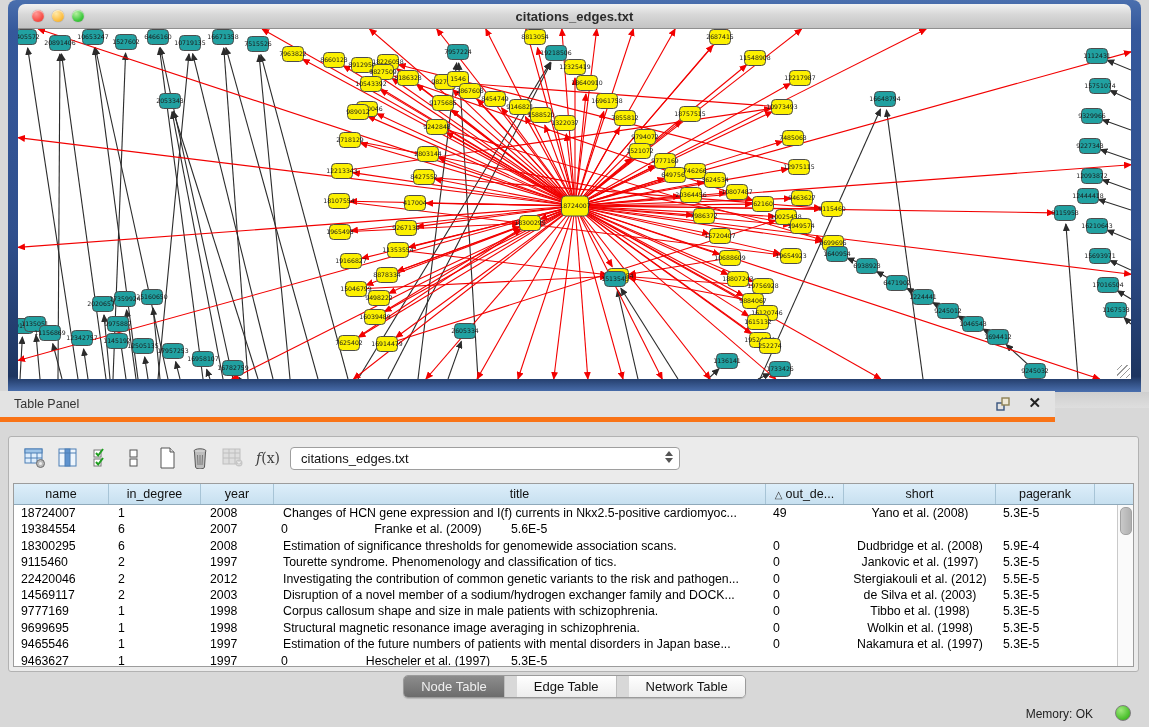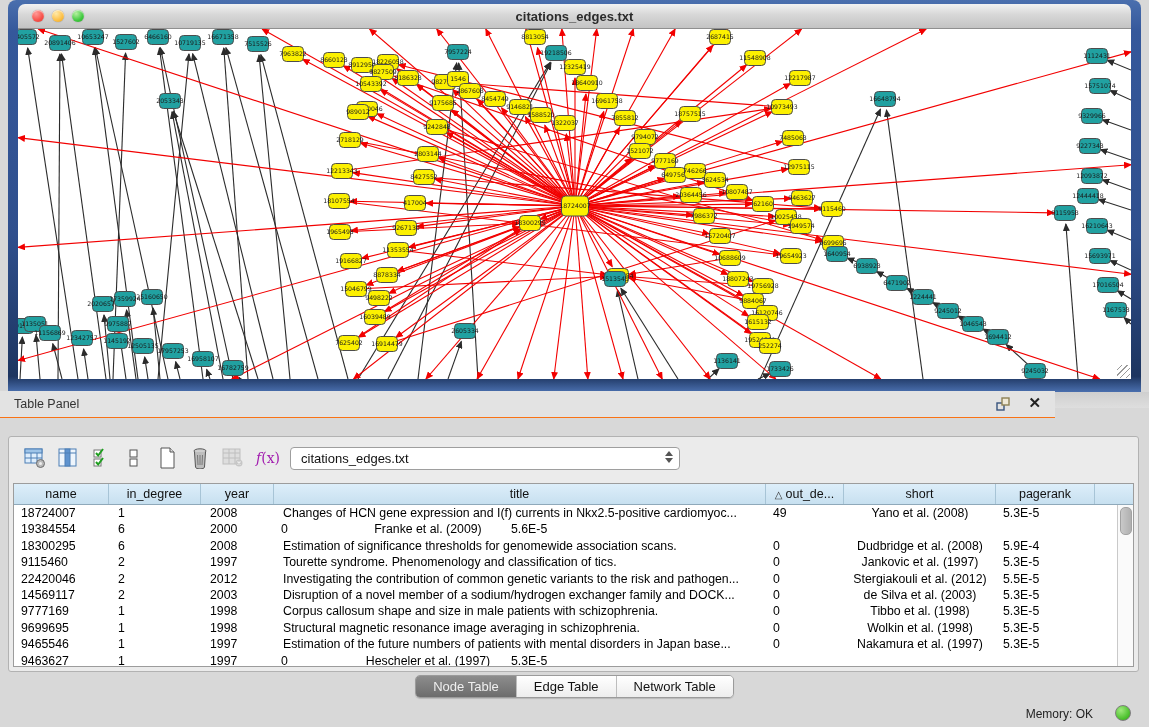--- a/index.html
+++ b/index.html
@@ -20,31 +20,31 @@
   .canvas{position:relative;width:1113px;height:350px;background:#ffffff;overflow:hidden;}
   .canvas svg{position:absolute;inset:0;}
   .resize-grip{position:absolute;right:1px;bottom:1px;width:13px;height:13px;
     background:repeating-linear-gradient(135deg,transparent 0 3px,#9a9a9a 3px 4px);}
 
   
   .splitter{position:absolute;left:0;top:392px;width:1149px;height:16px;background:linear-gradient(180deg,#cfcfcf,#dedede);}
   .grip-dot{position:absolute;left:573px;top:6px;width:5px;height:5px;background:#9a9a9a;border-radius:1px;transform:rotate(45deg);box-shadow:0 1px 0 #fff;}
 
   
-  .panel-header{position:absolute;left:0;top:391px;width:1055px;height:26px;background:#e3e3e3;border-bottom:1px solid #f97316;}
+  .panel-header{position:absolute;left:0;top:391px;width:1055px;height:26px;background:#e3e3e3;border-bottom:5px solid #f97316;}
   .panel-title{position:absolute;left:14px;top:6px;font-size:12.5px;color:#333;}
   .float-ic{position:absolute;right:44px;top:5px;width:16px;height:16px;cursor:pointer;}
   .close-x{position:absolute;right:14px;top:3px;font-size:15px;font-weight:bold;color:#222;cursor:pointer;}
 
   .panel-body{position:absolute;left:8px;top:436px;width:1131px;height:236px;background:#ebebeb;
     border:1px solid #b2b2b2;border-radius:3px;box-sizing:border-box;}
   .toolbar{height:42px;display:flex;align-items:center;padding-left:14px;}
   .tb-ic{width:24px;height:24px;margin-right:9px;display:flex;align-items:center;justify-content:center;cursor:pointer;}
   .tb-ic.dis{opacity:.45;cursor:default;}
-  .fx{font-family:"DejaVu Serif",serif;font-size:14px;color:#a21caf;margin:0 10px 0 2px;}
+  .fx{font-family:"DejaVu Serif",serif;font-size:14px;color:#404040;margin:0 10px 0 2px;}
   .fx i{font-style:italic;}
   .combo{width:390px;height:23px;background:#fff;border:1px solid #9e9e9e;border-radius:4px;position:relative;
     display:flex;align-items:center;font-size:13px;color:#111;padding-left:10px;box-sizing:border-box;cursor:pointer;}
   .combo .steppers{position:absolute;right:6px;top:3px;display:flex;flex-direction:column;gap:2px;}
   .combo .steppers i{width:0;height:0;border-left:4px solid transparent;border-right:4px solid transparent;display:block;}
   .combo .steppers i.up{border-bottom:5px solid #555;}
   .combo .steppers i.dn{border-top:5px solid #555;}
 
   .table-wrap{position:absolute;left:4px;right:4px;top:46px;bottom:4px;background:#fff;border:1px solid #9c9c9c;overflow:hidden;}
   .thead{display:flex;height:20px;background:linear-gradient(180deg,#ddeefa,#c7e0f0);border-bottom:1px solid #8fa9ba;}
@@ -59,21 +59,21 @@
   .c4{width:78px;padding-left:7px;}
   .c5{width:152px;text-align:center;}
   .c6{width:99px;padding-left:7px;}
   .th.c0,.th.c1,.th.c2,.th.c3,.th.c4,.th.c5,.th.c6{padding-left:0;text-align:center;}
   .sort-tri{font-size:10px;margin-right:3px;color:#333;}
   .vscroll{position:absolute;top:21px;right:0;bottom:0;width:15px;background:#fafafa;border-left:1px solid #c9c9c9;}
   .vthumb{position:absolute;top:2px;left:2px;width:10px;height:26px;background:linear-gradient(90deg,#c9c9c9,#b0b0b0);border-radius:5px;border:1px solid #a2a2a2;}
 
   
   .tabs{position:absolute;left:0;top:675px;width:1149px;display:flex;justify-content:center;}
-  .seg{display:flex;border:1px solid #9b9b9b;border-radius:5px;overflow:hidden;box-shadow:0 1px 1px rgba(0,0,0,.15);}
+  .seg{display:flex;border:1px solid #9b9b9b;border-radius:5px;overflow:hidden;box-shadow:0 1px 1px rgba(0,0,0,.15);gap:12px;}
   .seg-btn{font-size:13px;padding:3px 17px;background:linear-gradient(180deg,#ffffff,#ededed);color:#111;border-right:1px solid #bdbdbd;cursor:pointer;}
   .seg-btn:last-child{border-right:none;}
   .seg-btn.sel{background:linear-gradient(180deg,#8d8d8d,#6c6c6c);color:#efefef;}
 
   
   .statusbar{position:absolute;left:0;top:700px;width:1149px;height:27px;}
   .mem-label{position:absolute;right:56px;top:7px;font-size:12px;color:#222;}
   .mem-dot{position:absolute;right:18px;top:5px;width:14px;height:14px;border-radius:50%;
     background:radial-gradient(circle at 35% 30%,#9fe97c,#4cc12e 65%,#37a01d);border:1px solid #7d7d7d;cursor:pointer;}
 </style>
@@ -630,21 +630,21 @@
             <div class="td c1">1</div>
             <div class="td c2">2008</div>
             <div class="td c3">Changes of HCN gene expression and I(f) currents in Nkx2.5-positive cardiomyoc...</div>
             <div class="td c4">49</div>
             <div class="td c5">Yano et al. (2008)</div>
             <div class="td c6">5.3E-5</div>
           </div>
           <div class="tr">
             <div class="td c0">19384554</div>
             <div class="td c1">6</div>
-            <div class="td c2">2000</div>
+            <div class="td c2">2007</div>
             <div class="td c4">0</div>
             <div class="td c5">Franke et al. (2009)</div>
             <div class="td c6">5.6E-5</div>
           </div>
           <div class="tr">
             <div class="td c0">18300295</div>
             <div class="td c1">6</div>
             <div class="td c2">2008</div>
             <div class="td c3">Estimation of significance thresholds for genomewide association scans.</div>
             <div class="td c4">0</div>

